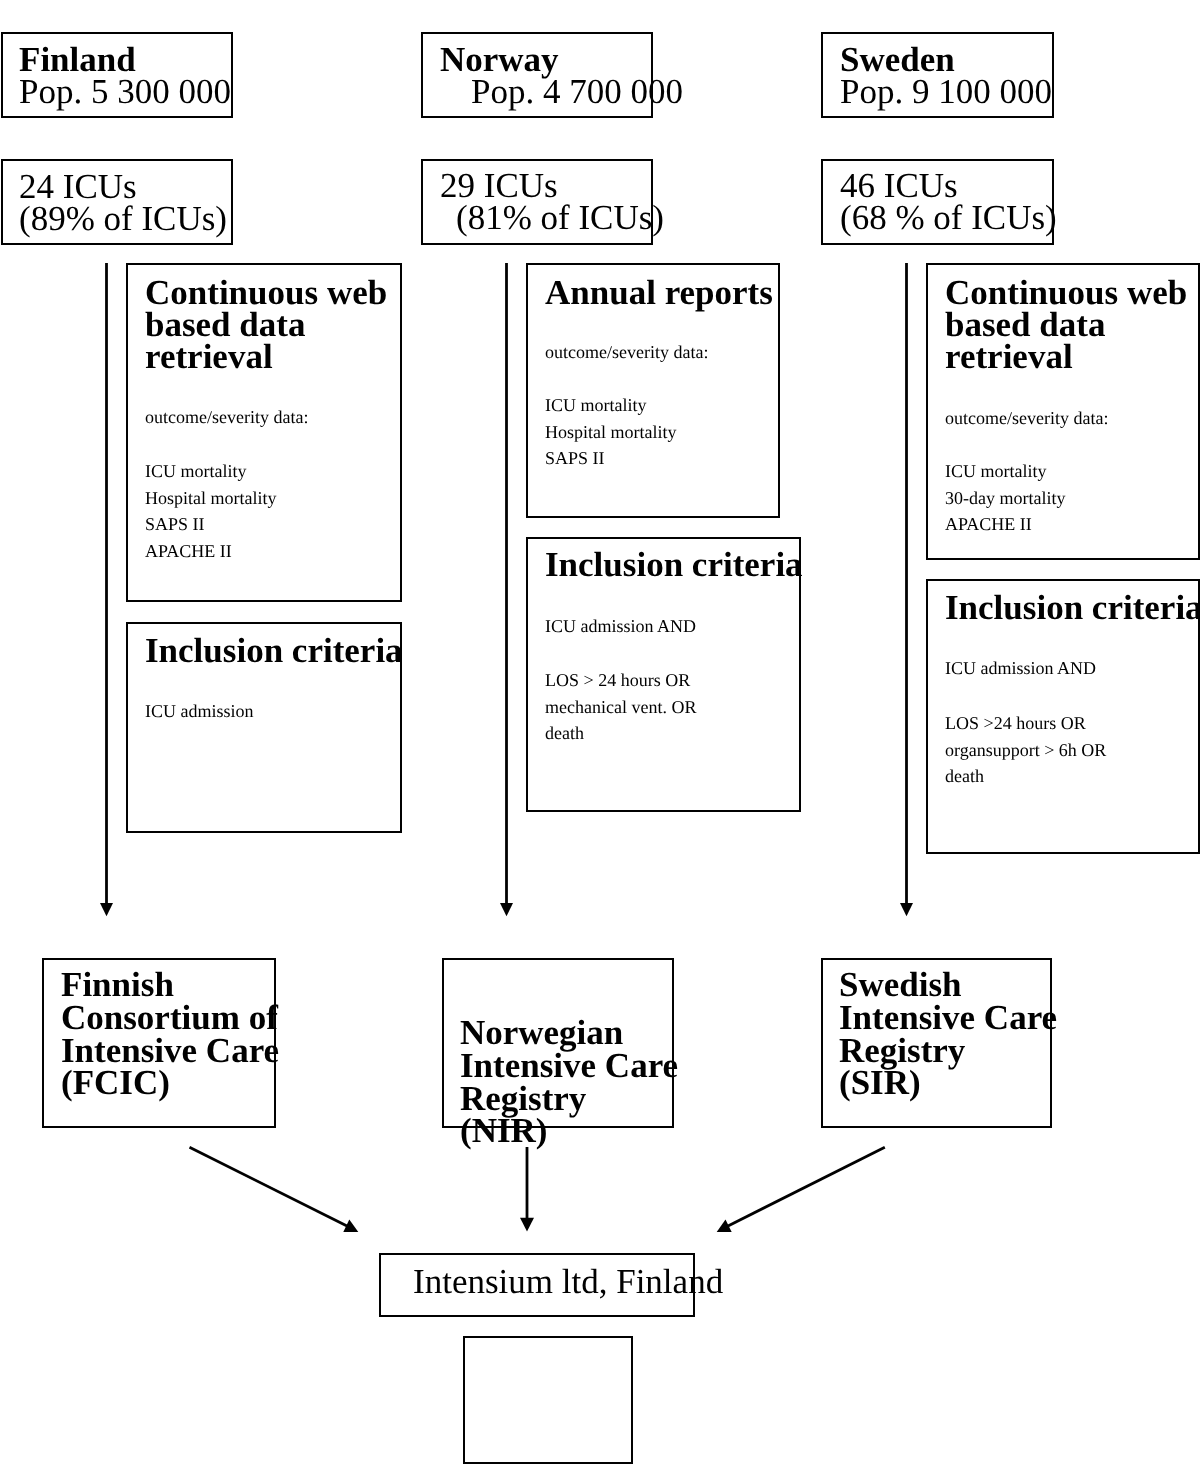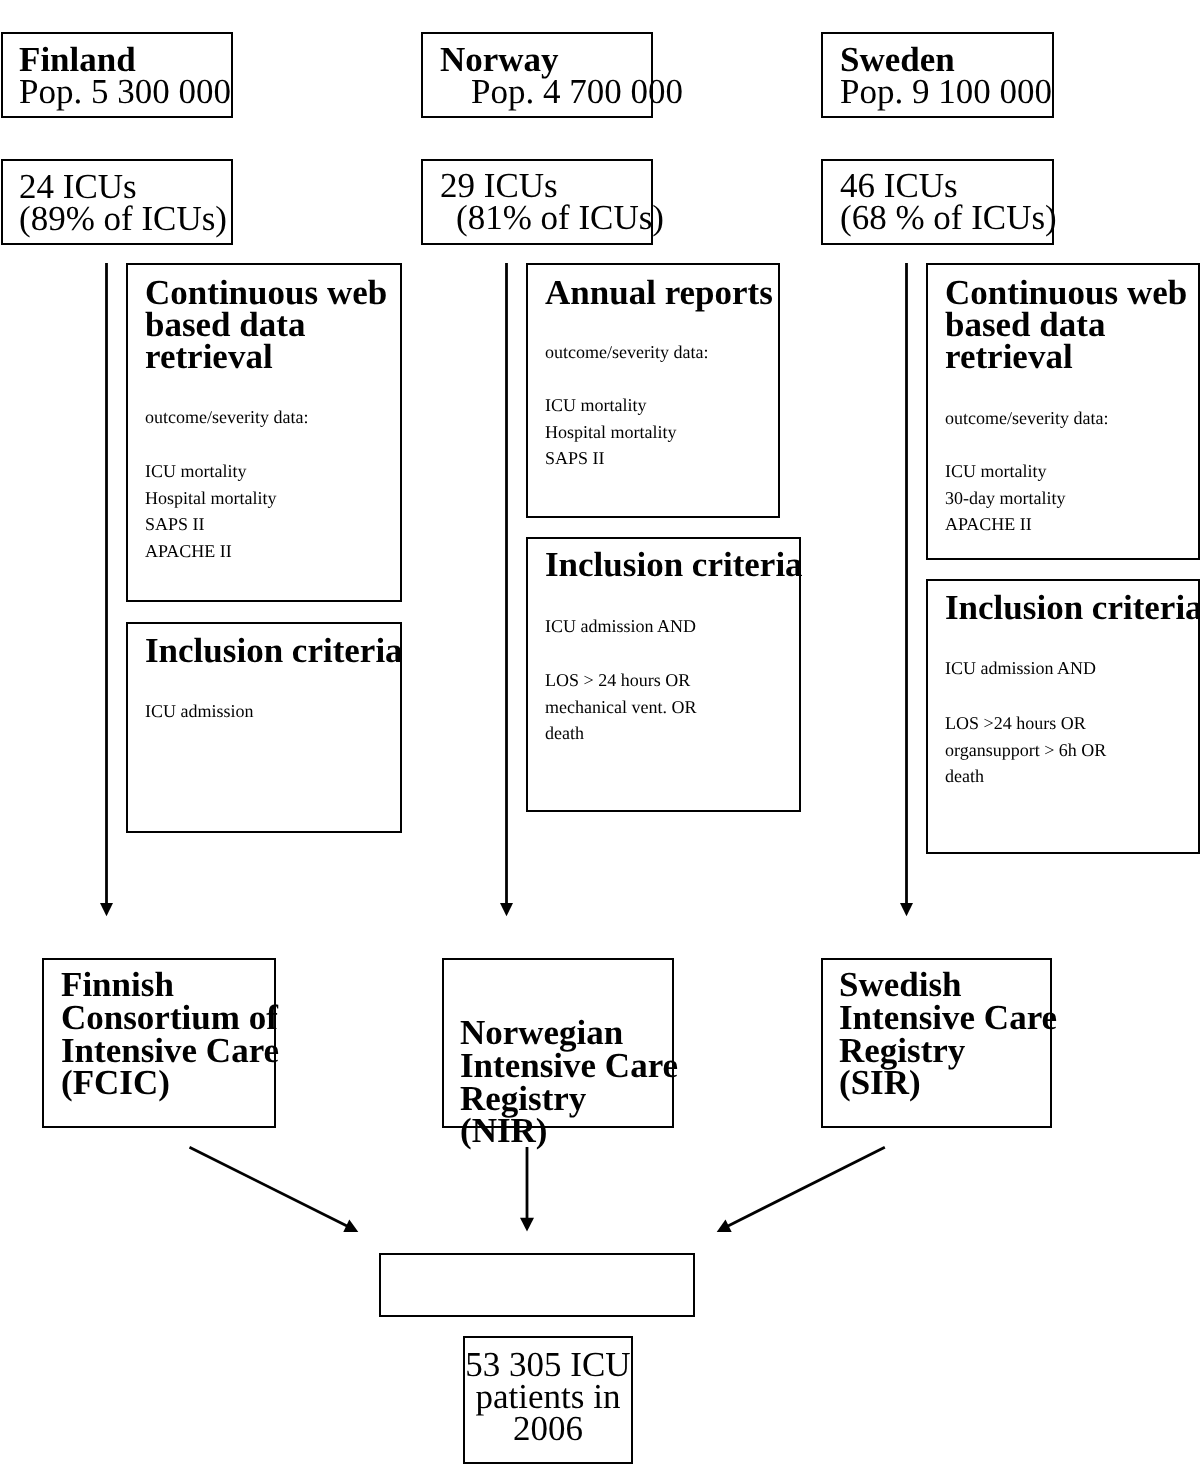--- a/index.html
+++ b/index.html
@@ -102,25 +102,23 @@
 organsupport &gt; 6h OR
 death</div>
 
   <div class="box" style="left:821px;top:958px;width:231px;height:170px;"></div>
   <div class="txt lg bold reg" style="left:839px;top:969px;">Swedish
 Intensive Care
 Registry
 (SIR)</div>
 
   <div class="box" style="left:379px;top:1253px;width:316px;height:64px;"></div>
+  <div class="txt lg" style="left:413px;top:1266px;">Intensium ltd, Finland</div>
 
   <div class="box" style="left:463px;top:1336px;width:170px;height:128px;"></div>
-  <div class="txt lg ctr" style="left:463px;top:1349px;width:170px;">53 305 ICU
-patients in
-2006</div>
 
   <svg id="arrows" viewBox="0 0 1200 1465">
     <g fill="#000000" stroke="#000000">
 
       <path d="M106.5 263 L106.5 903.5" stroke-width="2.8" fill="none"></path>
       <path d="M100 903 L113 903 L106.5 916.3 Z" stroke="none"></path>
 
       <path d="M506.5 263 L506.5 903.5" stroke-width="2.8" fill="none"></path>
       <path d="M500 903 L513 903 L506.5 916.3 Z" stroke="none"></path>
 

